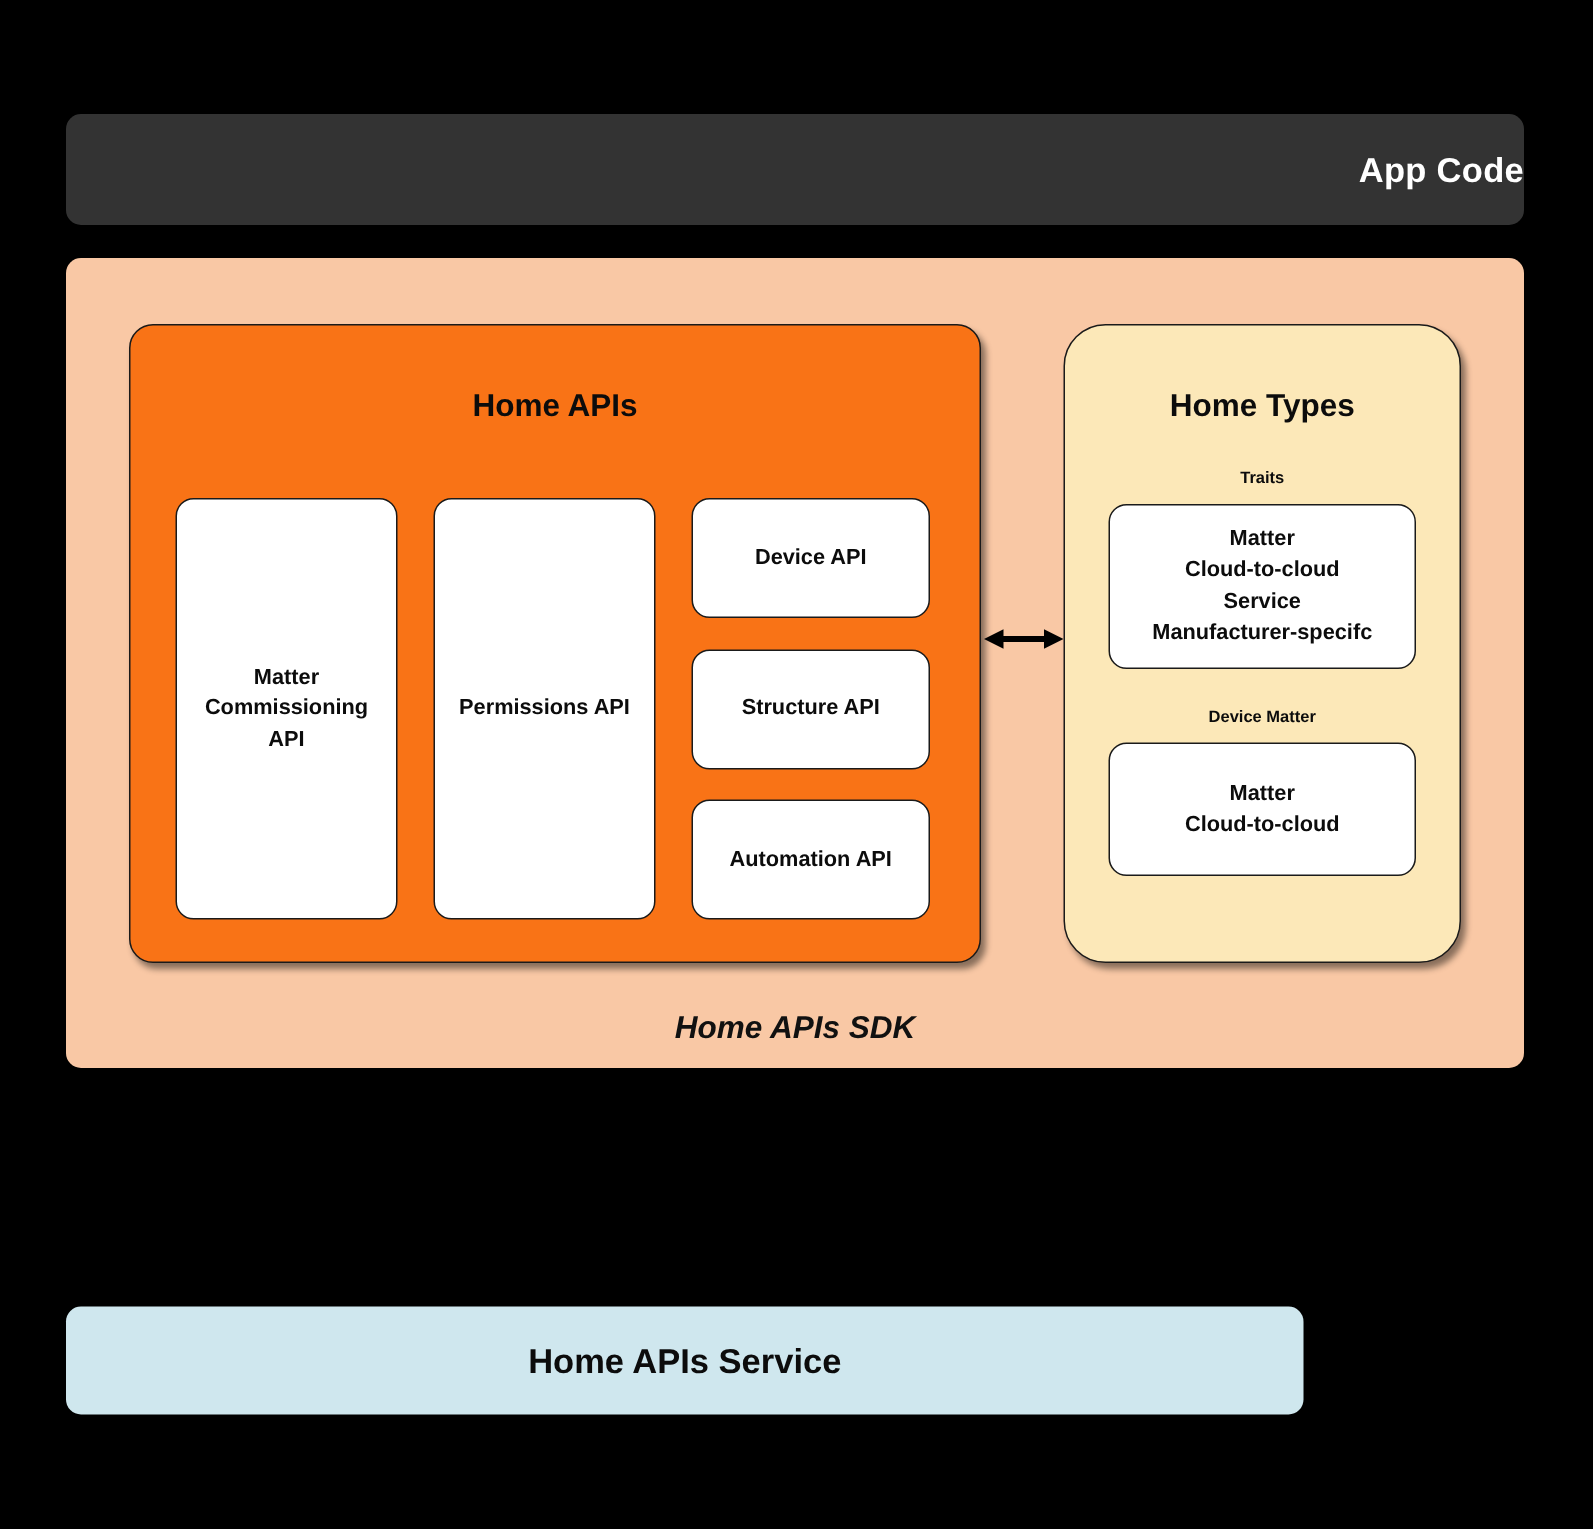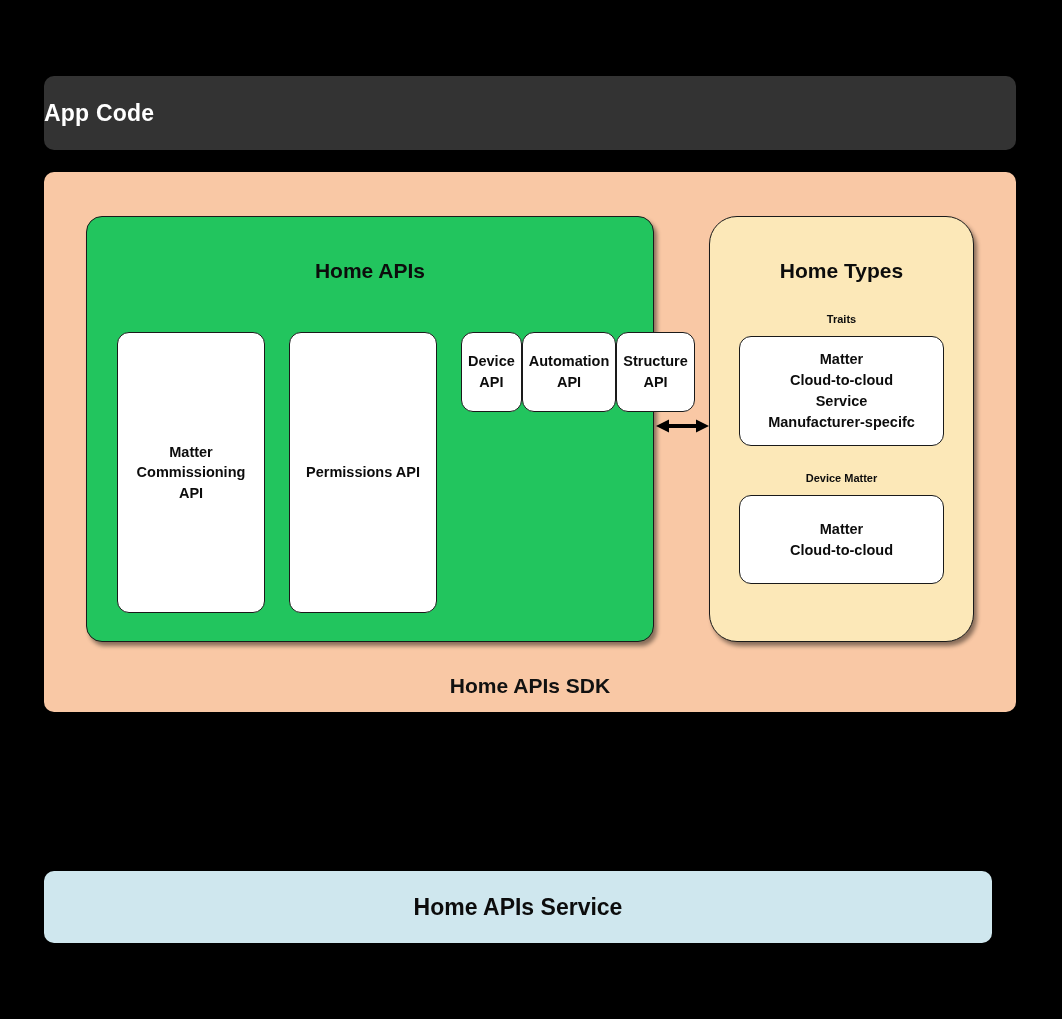--- a/index.html
+++ b/index.html
@@ -23,21 +23,21 @@
   .appcode-bar {
     position: absolute;
     left: 44px;
     top: 76px;
     width: 972px;
     height: 74px;
     background: #333333;
     border-radius: 10px;
     display: flex;
     align-items: center;
-    justify-content: flex-start;
+    justify-content: flex-end;
   }
   .appcode-label {
     color: #ffffff;
     font-size: 23px;
     font-weight: bold;
     letter-spacing: 0.2px;
   }
 
   
   .sdk-container {
@@ -51,30 +51,31 @@
   }
   .sdk-label {
     position: absolute;
     left: 0;
     right: 0;
     bottom: 14px;
     text-align: center;
     font-size: 21px;
     font-weight: bold;
     color: #111111;
+    font-style: italic;
   }
 
   
   .home-apis-panel {
     position: absolute;
     left: 42px;
     top: 44px;
     width: 568px;
     height: 426px;
-    background: #22c55e;
+    background: #f97316;
     border: 1.5px solid #1a1a1a;
     border-radius: 16px;
     box-shadow: 3px 4px 4px rgba(0,0,0,0.45);
   }
   .panel-title {
     text-align: center;
     font-size: 21px;
     font-weight: bold;
     color: #0c0c0c;
     margin-top: 42px;
@@ -101,21 +102,21 @@
     font-weight: bold;
     color: #0c0c0c;
     line-height: 1.42;
     padding: 4px 6px;
   }
 
   .card-tall { width: 148px; height: 281px; }
 
   .stack-col {
     display: flex;
-    flex-direction: row;
+    flex-direction: column;
     justify-content: space-between;
     height: 281px;
     width: 159px;
   }
   .card-small { width: 159px; height: 80px; }
 
   
   .home-types-panel {
     position: absolute;
     left: 665px;
@@ -162,21 +163,21 @@
     top: 243px;
     width: 53px;
     height: 22px;
   }
 
   
   .service-bar {
     position: absolute;
     left: 44px;
     top: 871px;
-    width: 948px;
+    width: 825px;
     height: 72px;
     background: #cfe7ee;
     border-radius: 10px;
     display: flex;
     align-items: center;
     justify-content: center;
   }
   .service-label {
     color: #0c0c0c;
     font-size: 23px;
@@ -211,24 +212,24 @@
 
         <div class="card card-tall">
           <span>Permissions API</span>
         </div>
 
         <div class="stack-col">
           <div class="card card-small">
             <span>Device API</span>
           </div>
           <div class="card card-small">
-            <span>Automation API</span>
+            <span>Structure API</span>
           </div>
           <div class="card card-small">
-            <span>Structure API</span>
+            <span>Automation API</span>
           </div>
         </div>
 
       </div>
     </div>
 
     <div class="link-arrow">
       <svg width="53" height="22" viewBox="0 0 53 22" xmlns="http://www.w3.org/2000/svg">
         <line x1="10" y1="11" x2="43" y2="11" stroke="#000000" stroke-width="4"></line>
         <polygon points="0,11 13,4.5 13,17.5" fill="#000000"></polygon>

